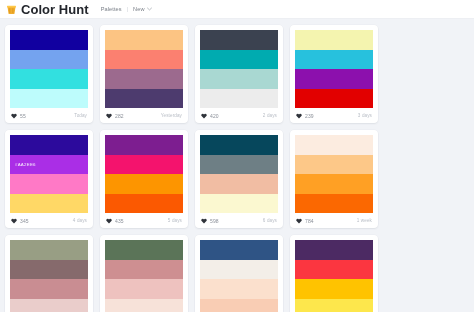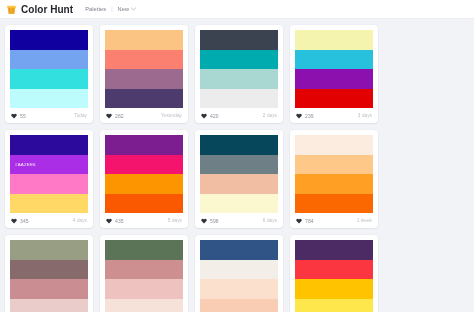--- a/index.html
+++ b/index.html
@@ -21,21 +21,21 @@
     z-index:5;
   }
   #logo-icon {
     width:11px; height:11px;
     margin-right:4px;
     flex:0 0 auto;
     position:relative;
   }
   #logo-icon svg { display:block; }
   #brand-name {
-    font-size:10px;
+    font-size:13px;
     font-weight:bold;
     color:#23262c;
     letter-spacing:0.05px;
     margin-right:12px;
     white-space:nowrap;
   }
   .nav-link {
     font-size:5.6px;
     color:#7b8089;
     white-space:nowrap;

